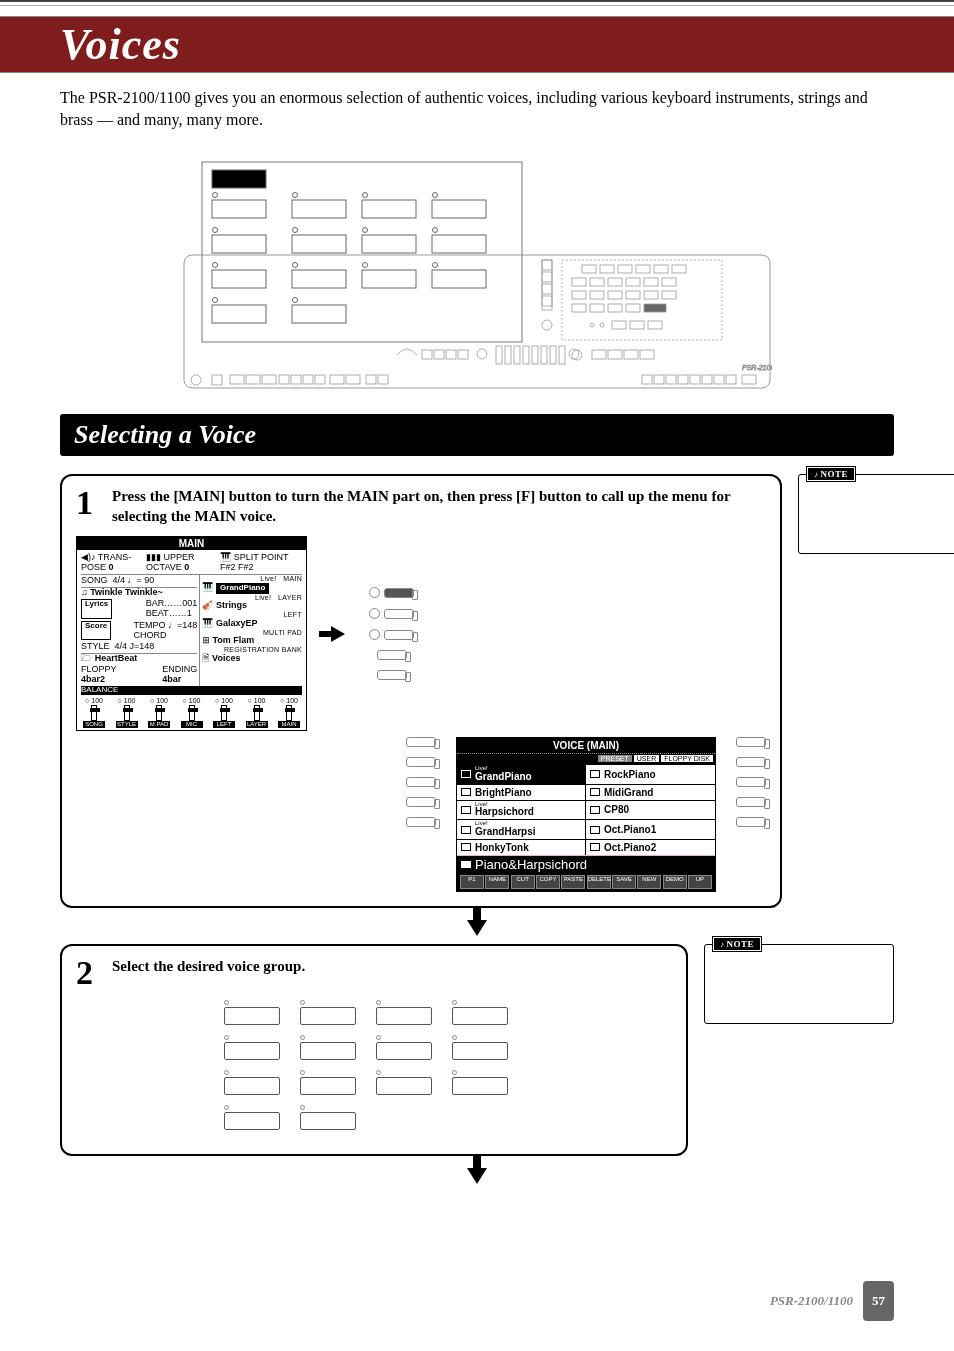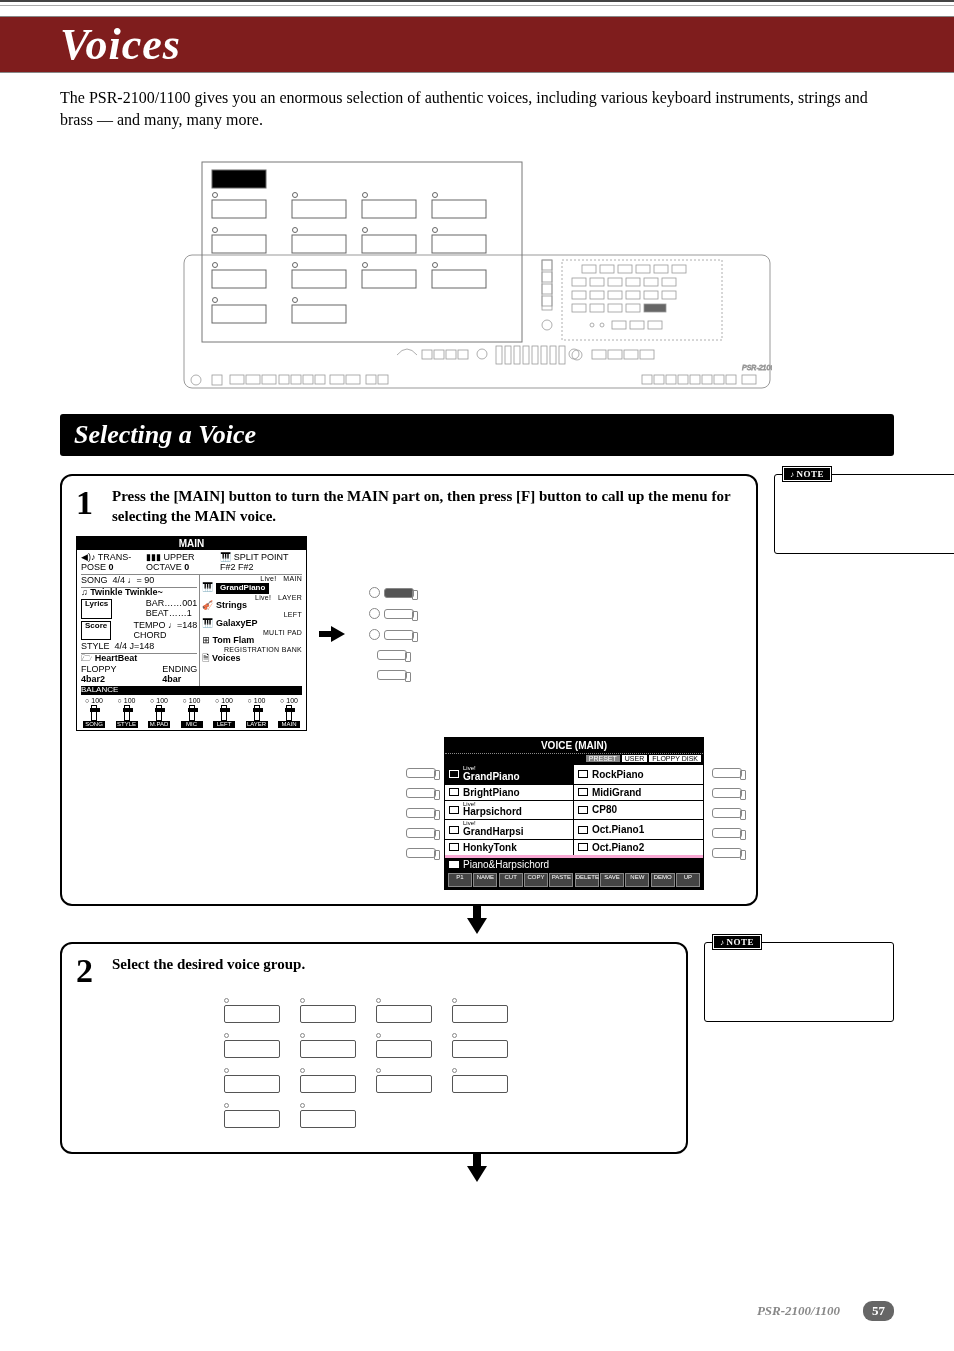--- a/index.html
+++ b/index.html
@@ -142,23 +142,22 @@
     font-style: italic;
     font-weight: bold;
     color: #888;
     font-size: 13px;
   }
   .footer-page {
     background: #666;
     color: #fff;
     font-weight: bold;
     font-size: 13px;
-    border-radius: 9px;
-    padding: 2px 9px;
-    margin-left: 13px;
+    border-radius: 4px;
+    padding: 12px 9px;
   }
   .btn-cell { }
   .led { width:5px; height:5px; border:0.7px solid #888; border-radius:50%; margin-bottom:2px; }
   .pbtn { width:56px; height:18px; border:1.2px solid #555; border-radius:2px; background:#fff; }
 
   
   .lcd-row { display:flex; gap:20px; align-items:center; }
   .lcd {
     width: 231px;
     border: 1px solid #000;
@@ -229,28 +228,28 @@
   .vs-row { display:flex; border-top:1px solid #000; }
   .vs-cell {
     width:50%; padding:2px 4px; display:flex; align-items:center; gap:4px;
     border-right:1px solid #000;
   }
   .vs-cell:last-child { border-right:none; }
   .vs-cell.on { background:#000; color:#fff; }
   .vs-ic { width:10px; height:8px; border:1px solid currentColor; }
   .vs-sup { font-size:6px; display:block; line-height:0.6; }
   .vs-cat {
-    background:#000; color:#fff; border-top:3px solid #f9a8d4;
-    padding:1px 4px; display:flex; align-items:center; gap:4px; font-size:10px;
+    background:#000; color:#fff; border-top:1px solid #f9a8d4;
+    padding:1px 4px; display:flex; align-items:center; gap:4px; font-size:13px;
   }
   .vs-cat .folder { width:10px; height:7px; background:#fff; }
   .vs-foot { display:flex; justify-content:space-between; padding:2px 3px; }
   .vs-fbtn { width:24px; height:14px; background:#444; border:1px solid #888; font-size:6px; color:#fff; text-align:center; }
 
-  .voice-row { display:flex; gap:8px; align-items:center; margin-top:6px; margin-left:330px; }
+  .voice-row { display:flex; gap:20px; align-items:flex-start; margin-top:6px; margin-left:330px; }
 
   
   .grp-diag {
     width: 300px;
     margin: 10px auto 0;
   }
   .grp-row { display:flex; gap:20px; margin-bottom:10px; }
 </style>
 </head>
 <body>

